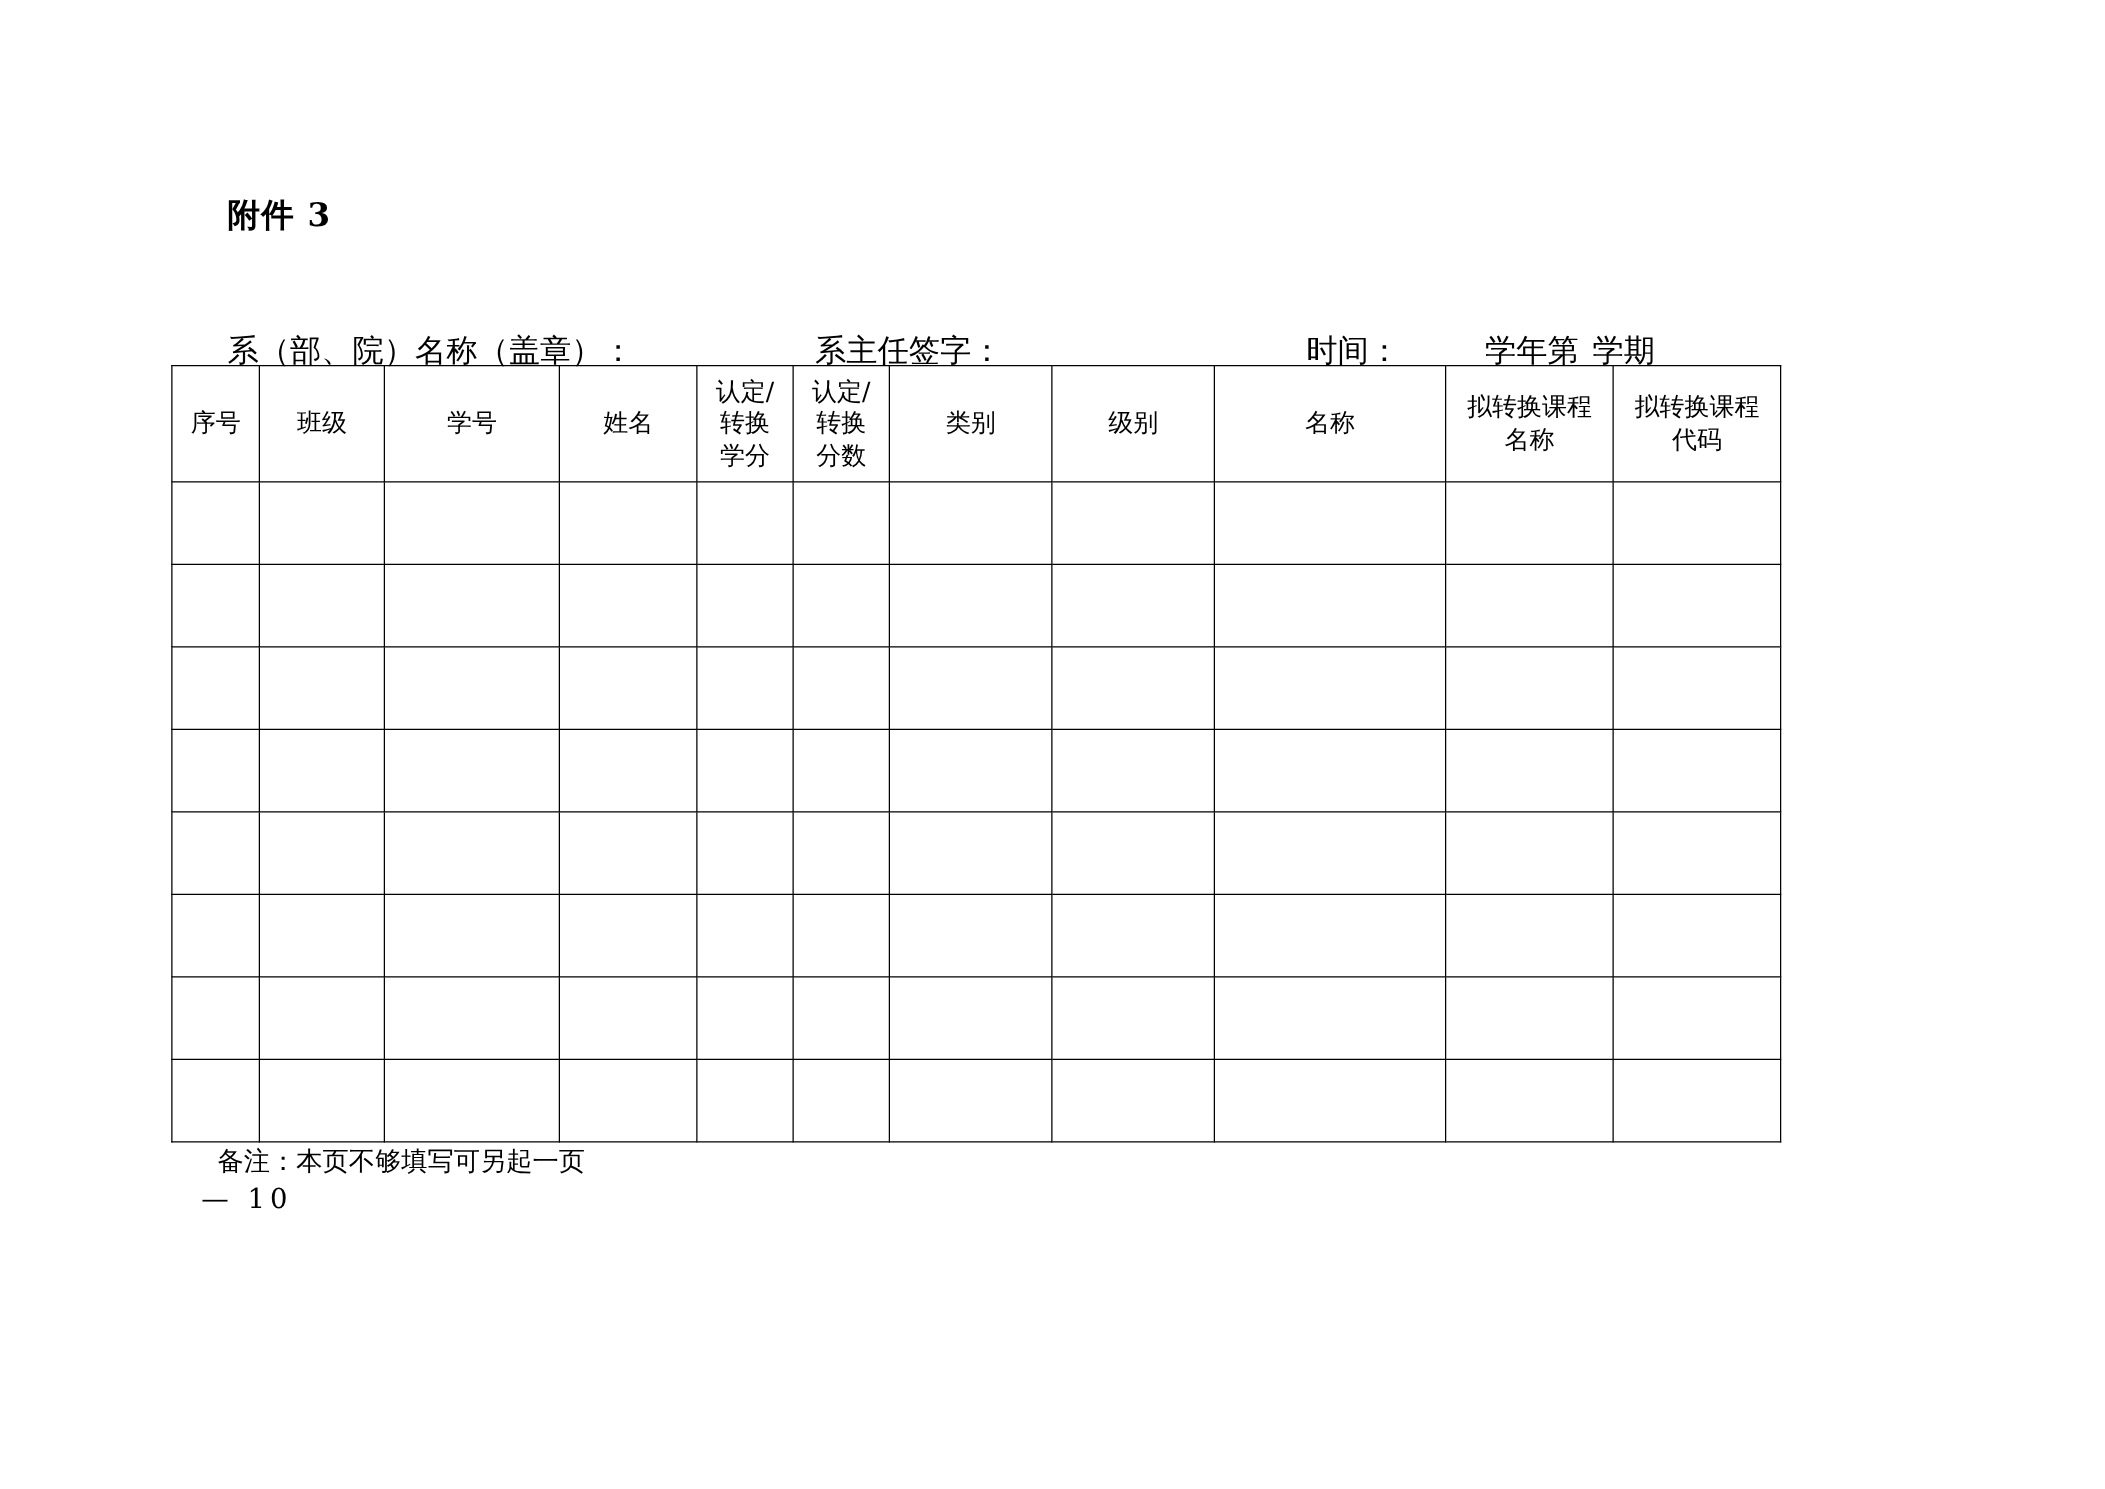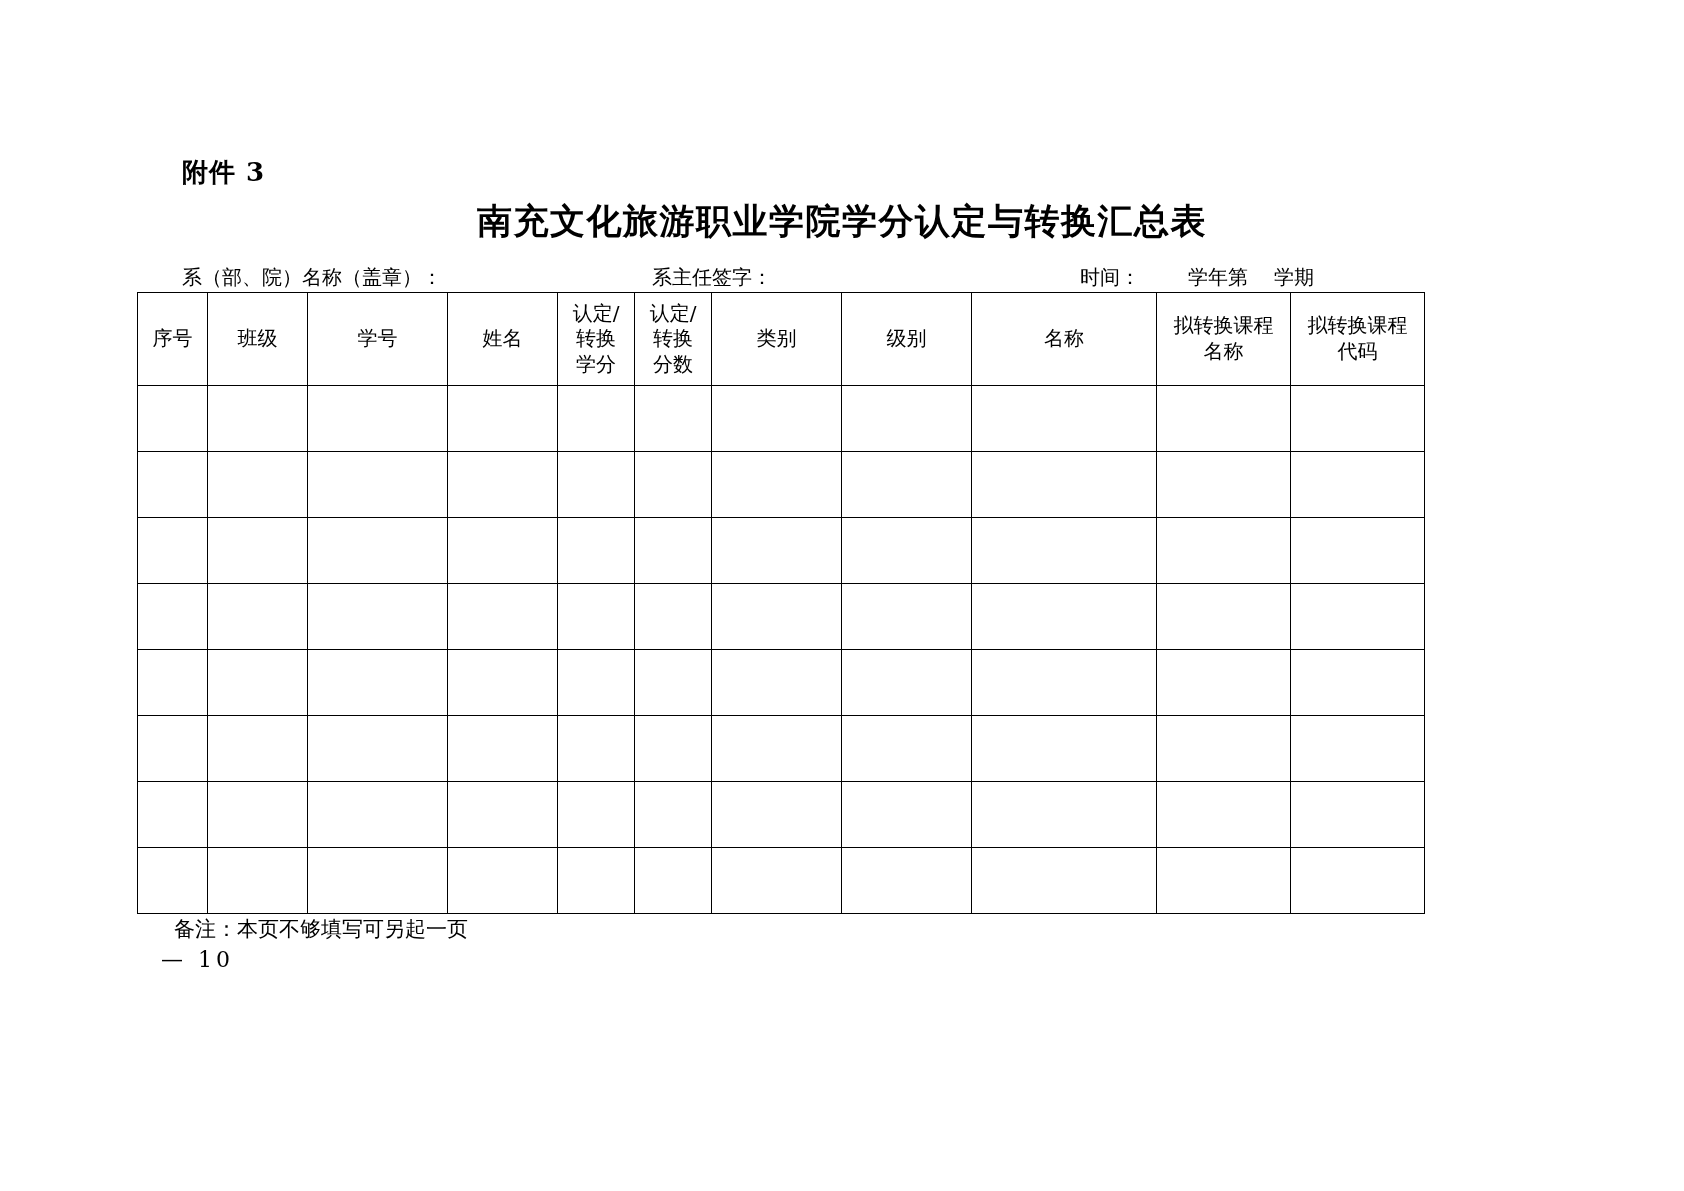--- a/index.html
+++ b/index.html
@@ -50,25 +50,25 @@
     left: 140px;
     top: 264px;
     width: 1412px;
     height: 26px;
     font-size: 20px;
     font-family: "DejaVu Sans", "Liberation Sans", sans-serif;
   }
   .meta-item {
     position: absolute;
     white-space: nowrap;
-    font-size: 20px;
+    font-size: 25px;
   }
   .meta-dept { left: 42px; top: 0; }
   .meta-sign { left: 512px; top: 0; }
-  .meta-time { left: 940px; top: 0; text-align: center; }
+  .meta-time { left: 905px; top: 0; text-align: center; }
   .meta-year { left: 1048px; top: 0; }
   .meta-term { left: 1134px; top: 0; }
 
   table.main-table {
     position: absolute;
     left: 137px;
     top: 292px;
     width: 1278px;
     border-collapse: collapse;
     table-layout: fixed;
@@ -109,21 +109,20 @@
     letter-spacing: 4px;
   }
 </style>
 </head>
 <body>
 
 <div class="page">
 
   <div class="attachment-label">附件 3</div>
 
-  <div class="doc-title">南充文化旅游职业学院学分认定与转换汇总表</div>
 
   <div class="meta-row">
     <span class="meta-item meta-dept">系（部、院）名称（盖章）：</span>
     <span class="meta-item meta-sign">系主任签字：</span>
     <span class="meta-item meta-time">时间：</span>
     <span class="meta-item meta-year">学年第</span>
     <span class="meta-item meta-term">学期</span>
   </div>
 
   <table class="main-table">

